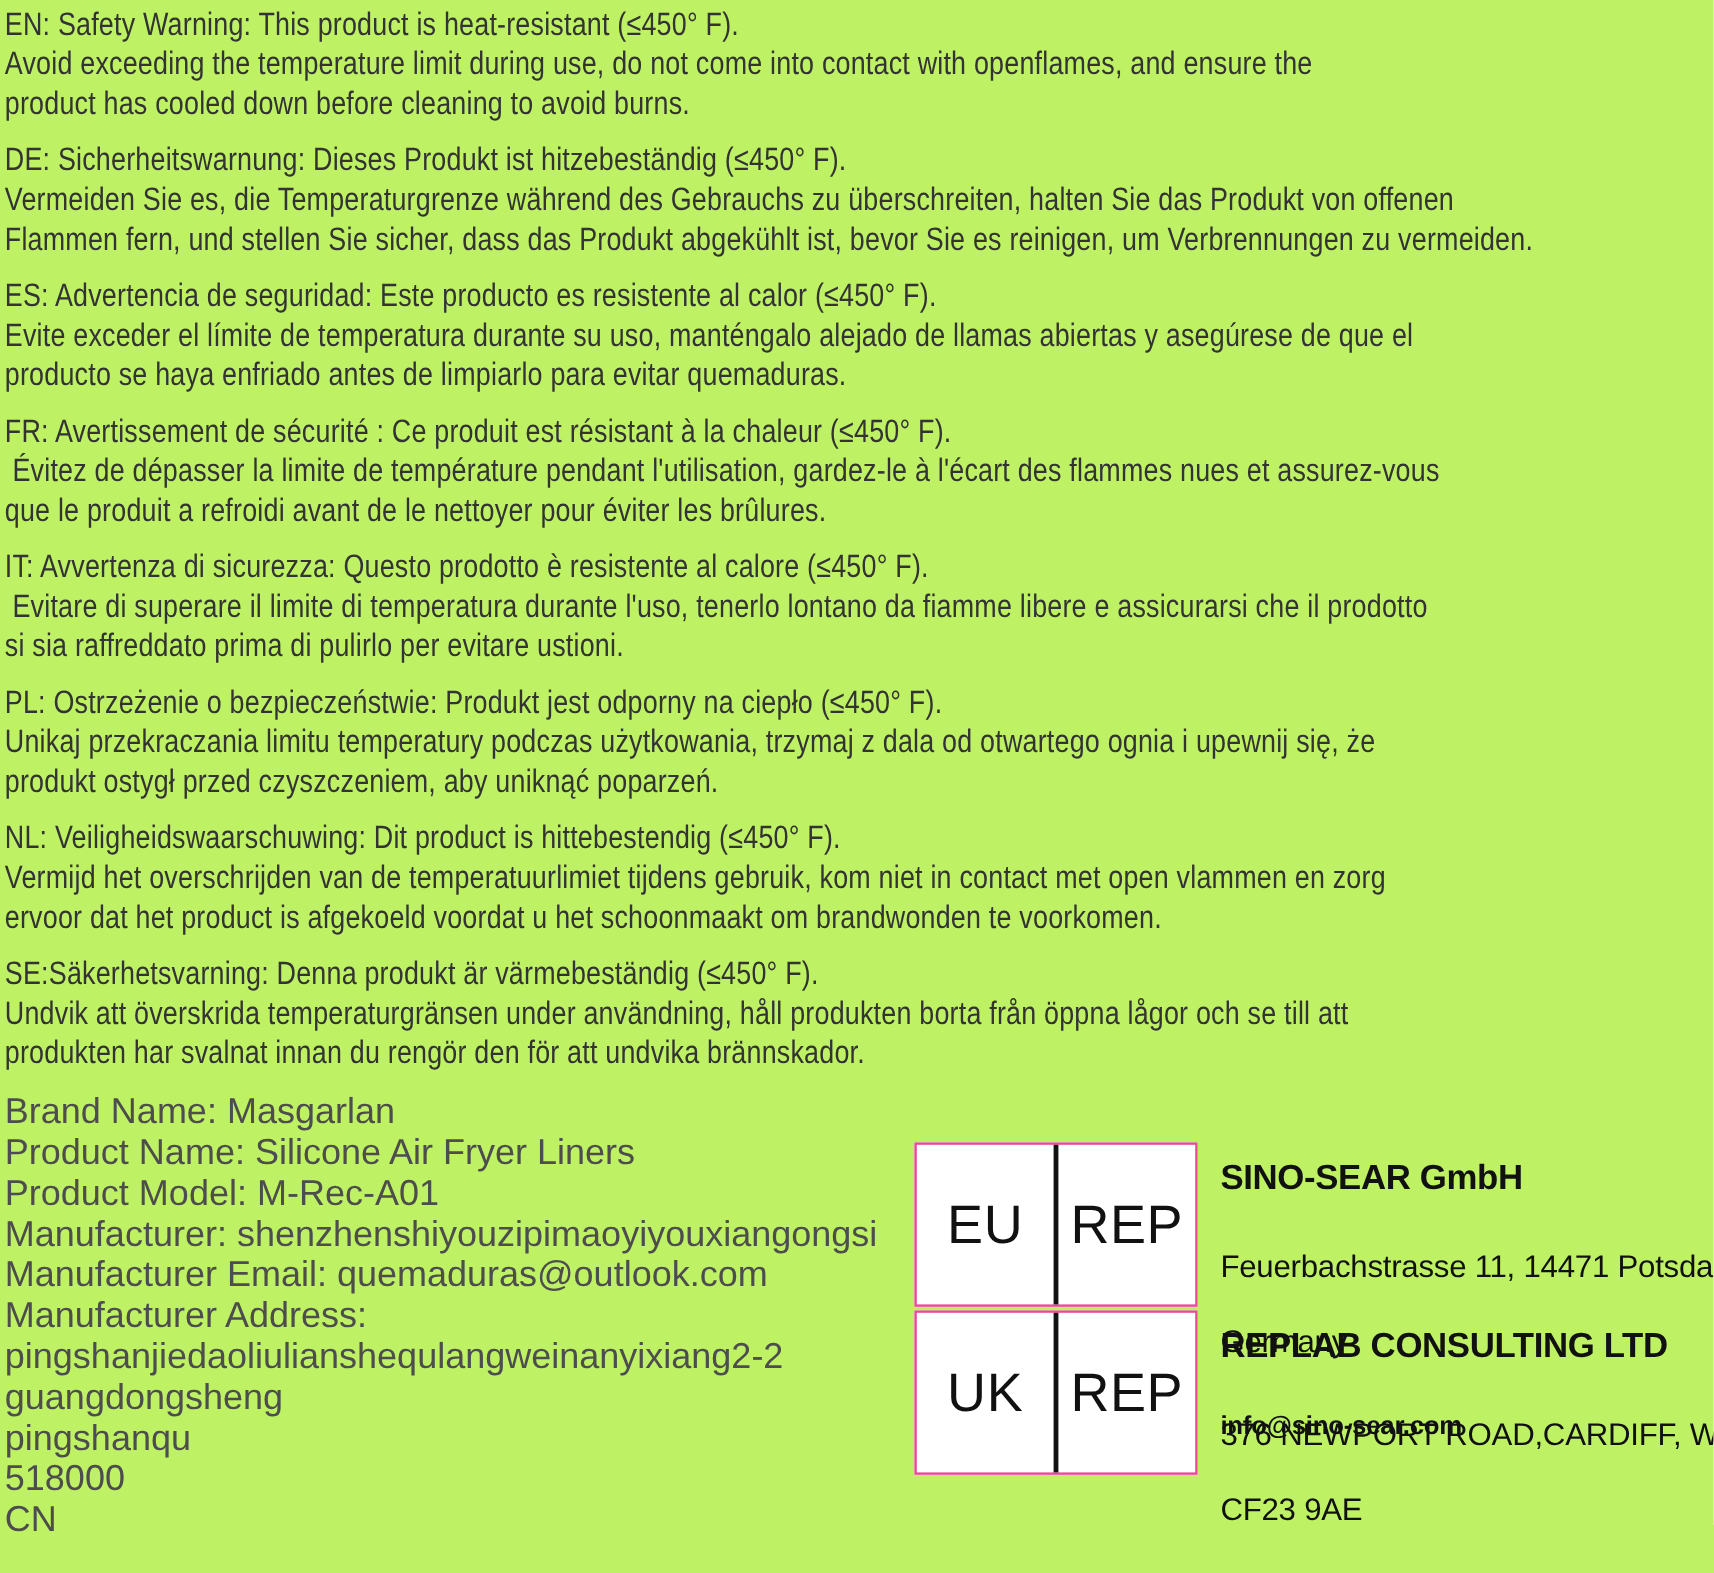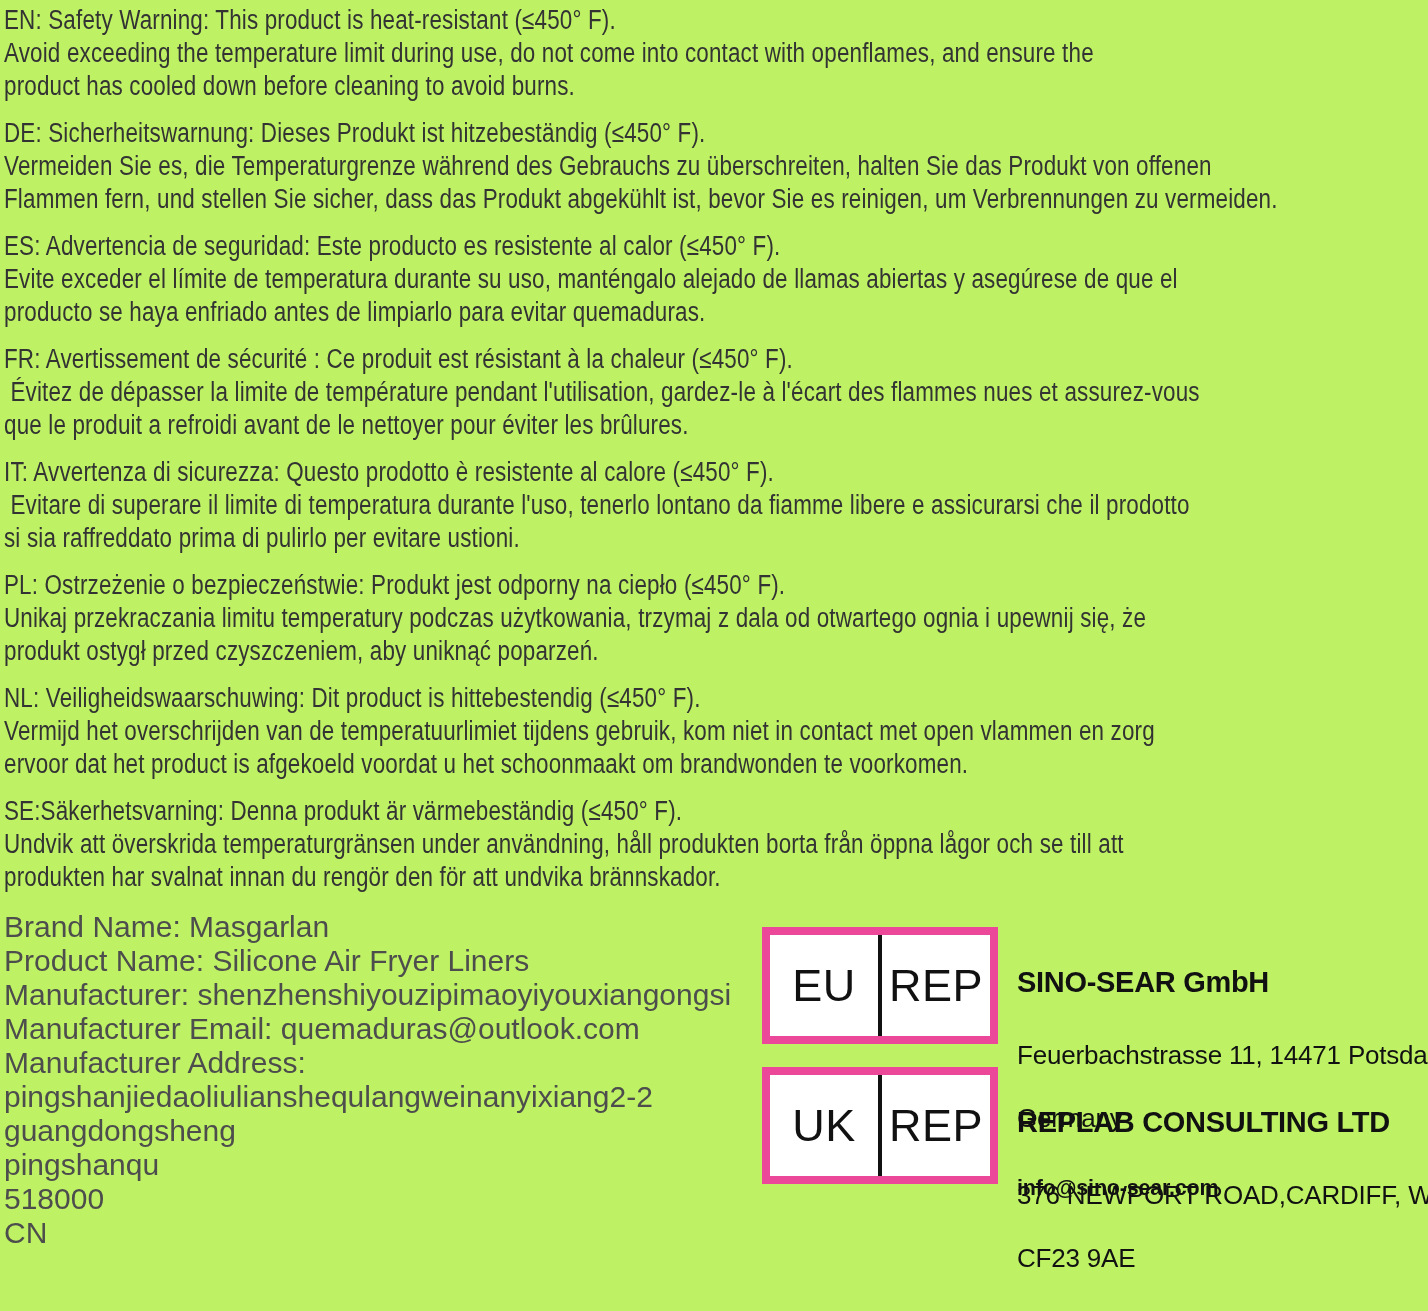--- a/index.html
+++ b/index.html
@@ -46,26 +46,27 @@
     position: absolute;
     left: 762px;
     display: flex;
     gap: 19px;
     align-items: flex-start;
     color: #111111;
   }
   .rep-eu { top: 927px; }
   .rep-uk { top: 1067px; }
   .badge {
-    width: 236px; height: 117px;
+    width: 236px; height: 137px;
     box-sizing: border-box;
-    border: 8px solid #ec4899;
+    border: 2px solid #ec4899;
     display: flex;
     flex: 0 0 auto;
     background: #ffffff;
+    margin-top: 25px;
   }
   .badge-cell {
     flex: 1;
     display: flex;
     align-items: center;
     justify-content: center;
     font-size: 45px;
     font-weight: 400;
     letter-spacing: 0.5px;
     color: #111111;
@@ -136,20 +137,21 @@
     <div class="lang-block">
       <div class="wline">SE:Säkerhetsvarning: Denna produkt är värmebeständig (≤450° F).</div>
       <div class="wline">Undvik att överskrida temperaturgränsen under användning, håll produkten borta från öppna lågor och se till att</div>
       <div class="wline">produkten har svalnat innan du rengör den för att undvika brännskador.</div>
     </div>
   </section>
 
   <section class="product-info">
     <div class="pline">Brand Name: Masgarlan</div>
     <div class="pline">Product Name: Silicone Air Fryer Liners</div>
+    <div class="pline">Product Model: M-Rec-A01</div>
     <div class="pline">Manufacturer: shenzhenshiyouzipimaoyiyouxiangongsi</div>
     <div class="pline">Manufacturer Email: quemaduras@outlook.com</div>
     <div class="pline">Manufacturer Address:</div>
     <div class="pline">pingshanjiedaoliulianshequlangweinanyixiang2-2</div>
     <div class="pline">guangdongsheng</div>
     <div class="pline">pingshanqu</div>
     <div class="pline">518000</div>
     <div class="pline">CN</div>
   </section>
 

